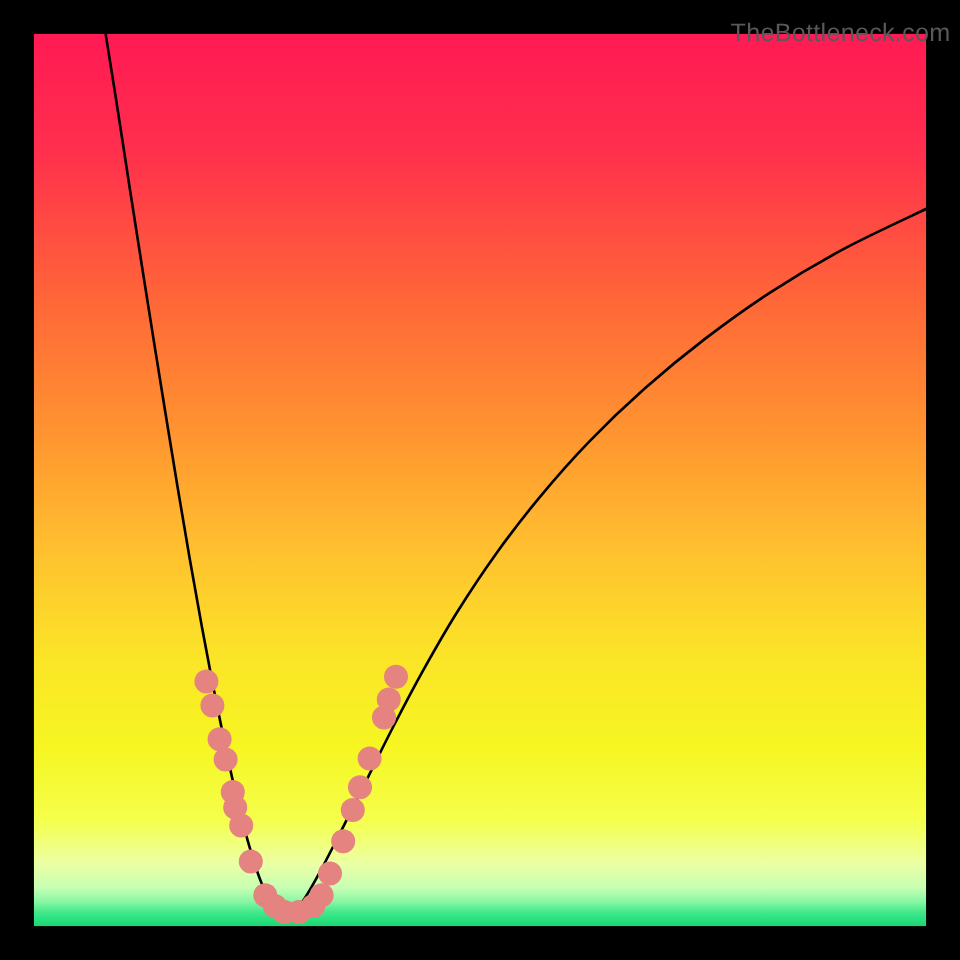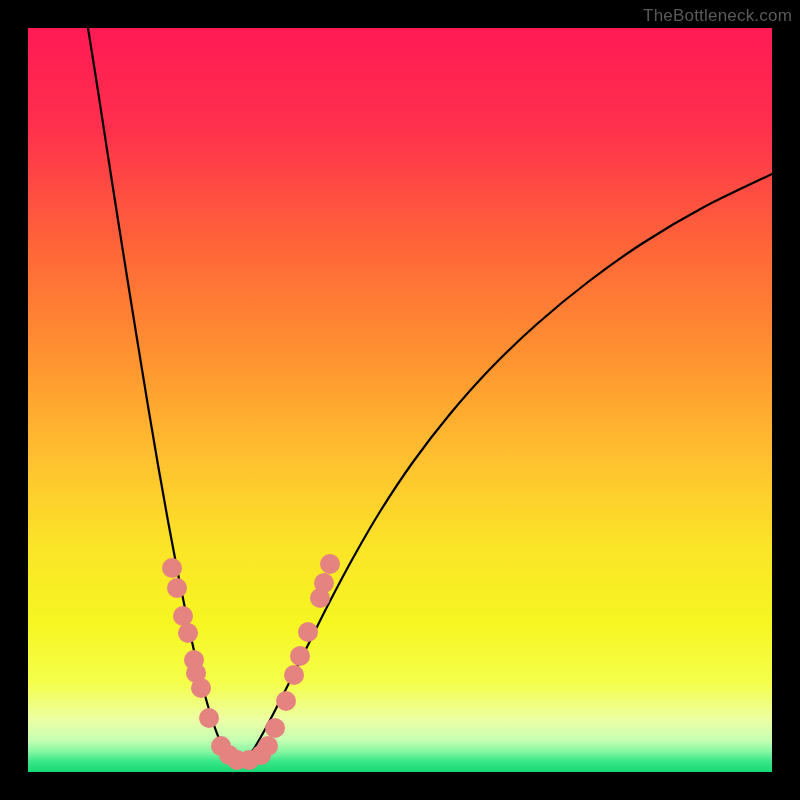--- a/index.html
+++ b/index.html
@@ -28,24 +28,24 @@
   .gradient {
     position: absolute;
     inset: 0;
   }
   .curves {
     position: absolute;
     inset: 0;
   }
   .watermark {
     position: absolute;
-    top: 6px;
+    top: 16px;
     right: 8px;
     color: #57595a;
-    font-size: 17px;
+    font-size: 21px;
     letter-spacing: 0.2px;
     font-weight: 500;
   }
   .dot {
     position: absolute;
     width: 20px;
     height: 20px;
     border-radius: 50%;
     transform: translate(-50%, -50%);
   }

